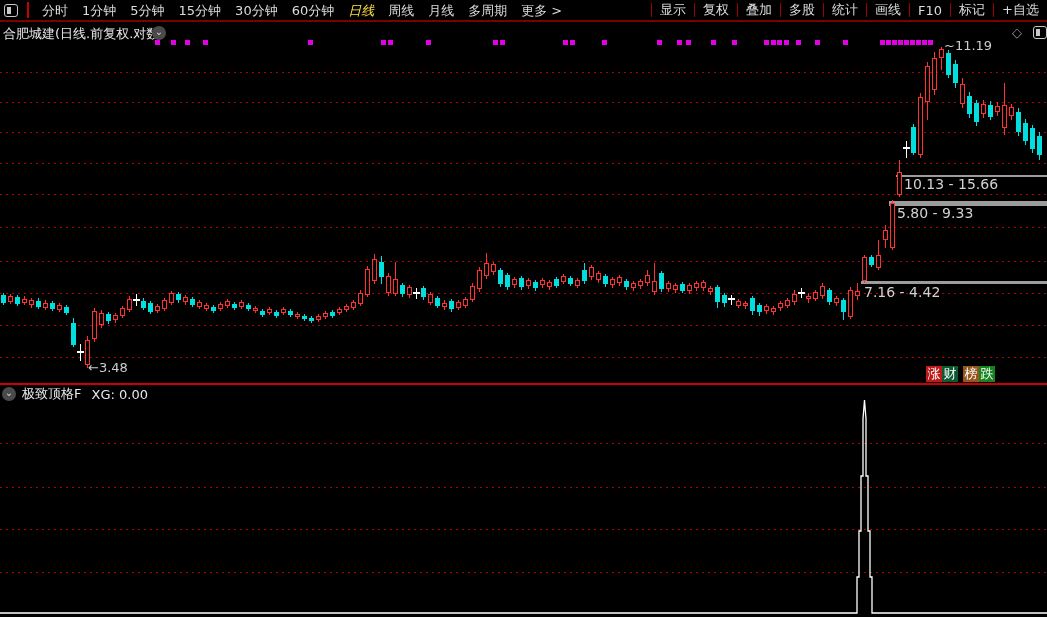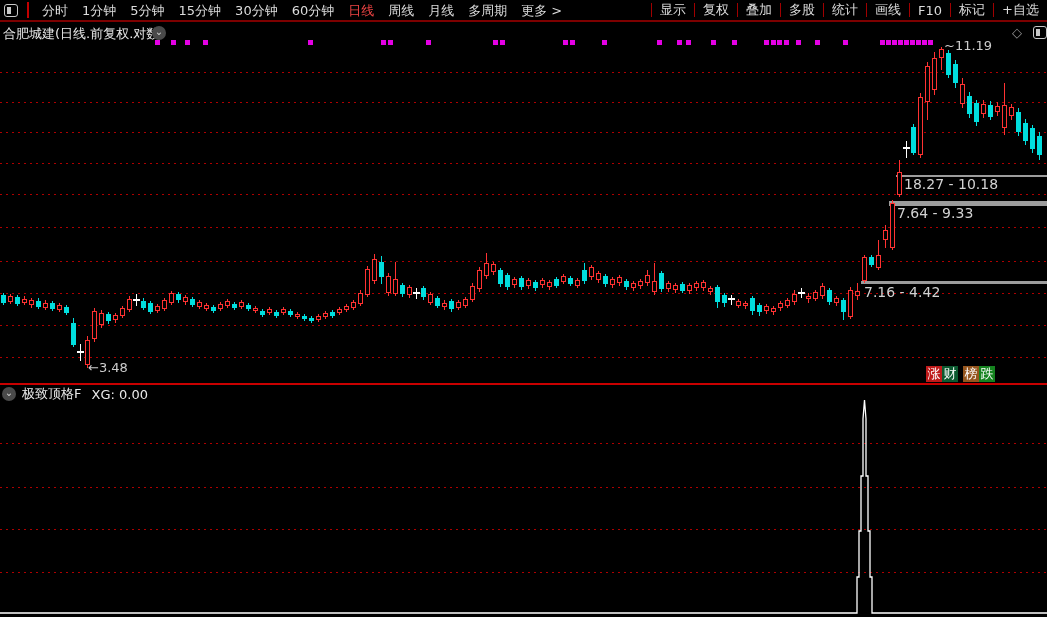--- a/index.html
+++ b/index.html
@@ -15,21 +15,21 @@
     background:#000; z-index:30; white-space:nowrap;
   }
   .panel-icon{
     width:14px; height:13px; border:1px solid #c8c8c8; border-radius:3px;
     position:relative; display:inline-block; flex:0 0 auto; margin:0 3px 0 4px;
   }
   .panel-icon .fill{ position:absolute; left:2px; top:2px; bottom:2px; width:4px; background:#c8c8c8; }
   .vsep{ width:2px; height:16px; background:#c40000; margin:0 6px; flex:0 0 auto; }
   .vsep.thin{ width:1px; height:14px; background:#a00000; margin:0 0; }
   .mitem{ color:#dcdcdc; font-size:13px; padding:0 7px; cursor:default; flex:0 0 auto; }
-  .mitem.sel{ color:#ef4444; }
+  .mitem.sel{ color:#fde047;font-style:italic; }
   #menu-right{ margin-left:auto; display:flex; align-items:center; height:100%; }
   #menu-right .mitem{ padding:0 8px; }
   
   #titlerow{ position:absolute; top:22px; left:0; width:1047px; height:21px; z-index:25; }
   #chart-title{ position:absolute; left:3px; top:3px; color:#e8e8e8; font-size:13px; }
   .circle-chevron{
     position:absolute; width:14px; height:14px; border-radius:50%;
     background:#4a4a4a; color:#cfcfcf; text-align:center; line-height:11px; font-size:10px;
   }
   #title-chevron{ left:152px; top:4px; }
@@ -112,23 +112,23 @@
     <div class="gridline" style="top: 293px;"></div>
     <div class="gridline" style="top: 325px;"></div>
     <div class="gridline" style="top: 357px;"></div>
     <div class="gridline" style="top: 443px;"></div>
     <div class="gridline" style="top: 487px;"></div>
     <div class="gridline" style="top: 529px;"></div>
     <div class="gridline" style="top: 572px;"></div>
     <div class="gapbar" style="left: 861px; top: 281px; width: 186px; height: 3px;"></div>
     <div class="gaplabel" style="left: 864px; top: 284px;">7.16 - 4.42</div>
     <div class="gapbar" style="left: 889px; top: 201px; width: 158px; height: 5px;"></div>
-    <div class="gaplabel" style="left: 897px; top: 205px;">7.64 - 9.33</div>
+    <div class="gaplabel" style="left: 897px; top: 205px;">5.80 - 9.33</div>
     <div class="gapbar" style="left: 896px; top: 175px; width: 151px; height: 2px;"></div>
-    <div class="gaplabel" style="left: 904px; top: 176px;">18.27 - 10.18</div>
+    <div class="gaplabel" style="left: 904px; top: 176px;">10.13 - 15.66</div>
     <div class="wick" style="left: 3px; top: 293px; height: 12px; background: rgb(0, 222, 222);"></div>
     <div class="body-dn" style="left: 1px; top: 295px; height: 8px;"></div>
     <div class="wick" style="left: 10px; top: 294px; height: 10px; background: rgb(255, 50, 50);"></div>
     <div class="body-up" style="left: 8px; top: 296px; height: 6px;"></div>
     <div class="wick" style="left: 17px; top: 295px; height: 11px; background: rgb(0, 222, 222);"></div>
     <div class="body-dn" style="left: 15px; top: 297px; height: 7px;"></div>
     <div class="wick" style="left: 24px; top: 296px; height: 9px; background: rgb(255, 50, 50);"></div>
     <div class="body-up" style="left: 22px; top: 299px; height: 4px;"></div>
     <div class="wick" style="left: 31px; top: 298px; height: 10px; background: rgb(255, 50, 50);"></div>
     <div class="body-up" style="left: 29px; top: 300px; height: 5px;"></div>

